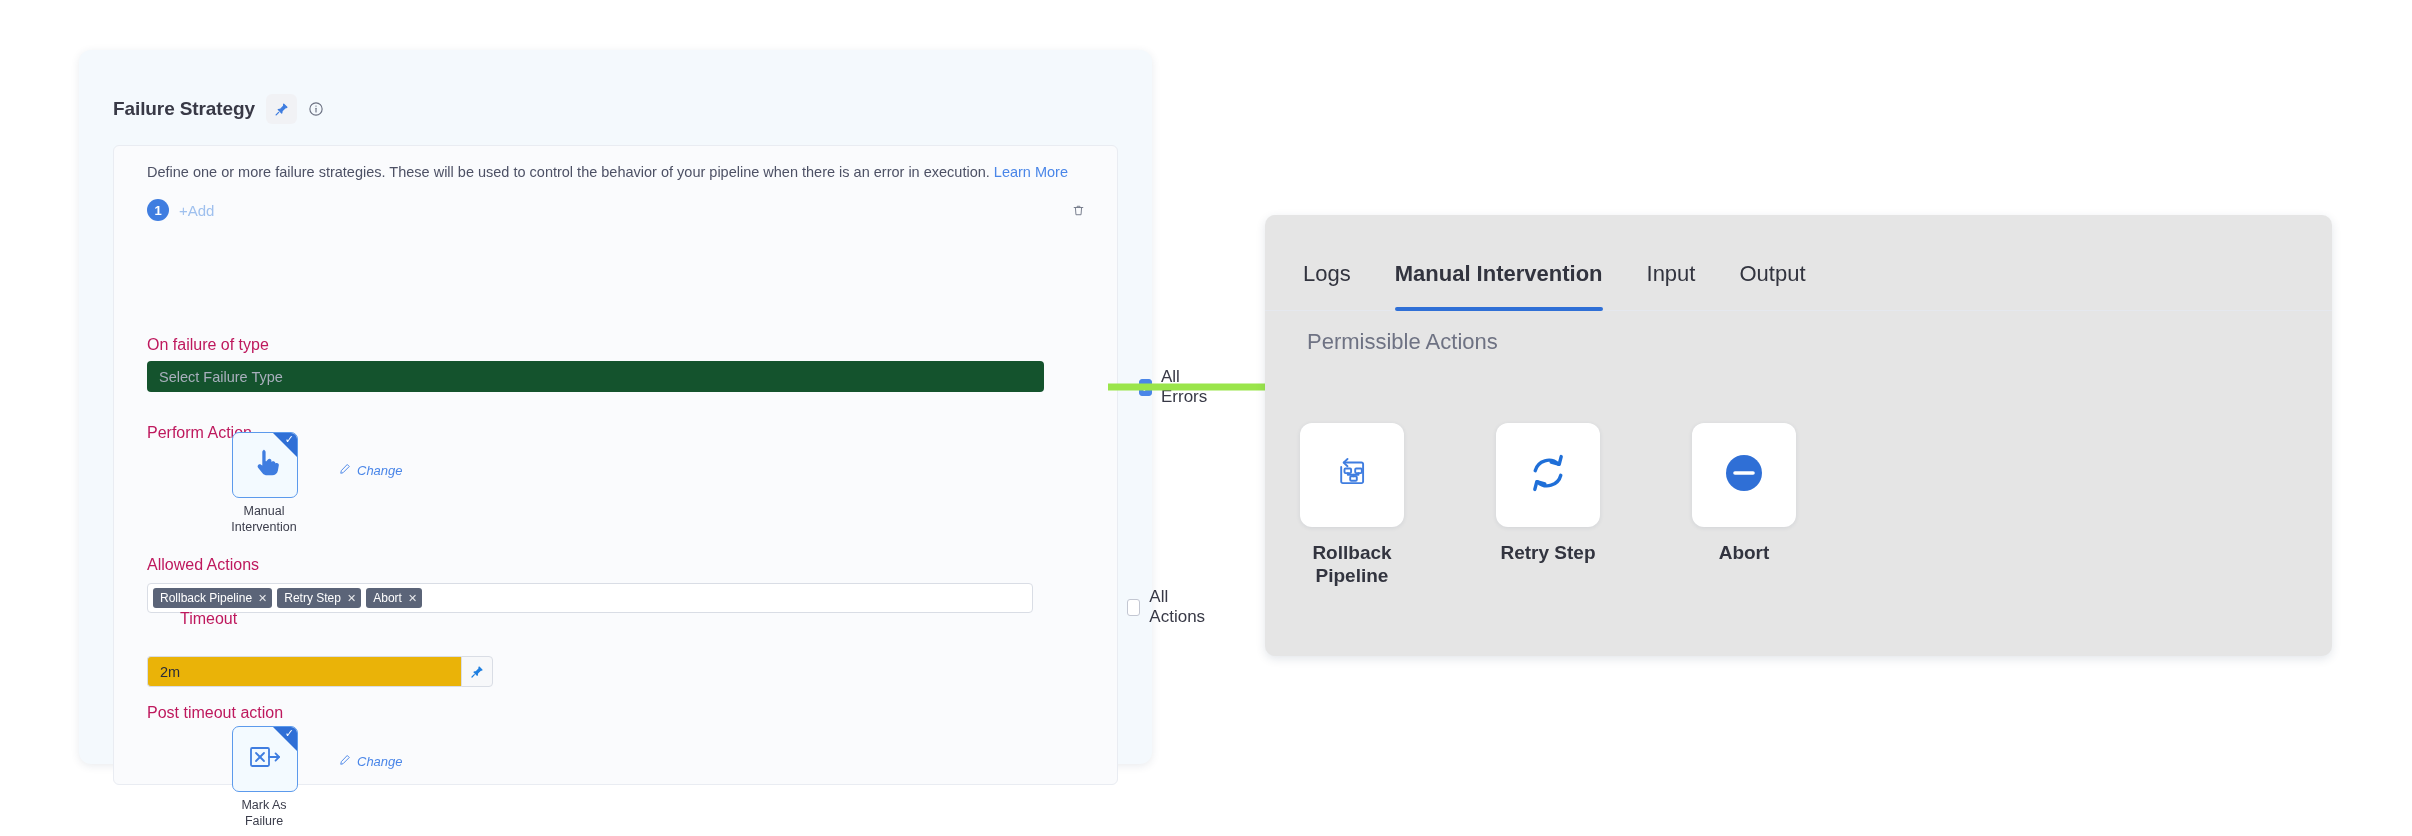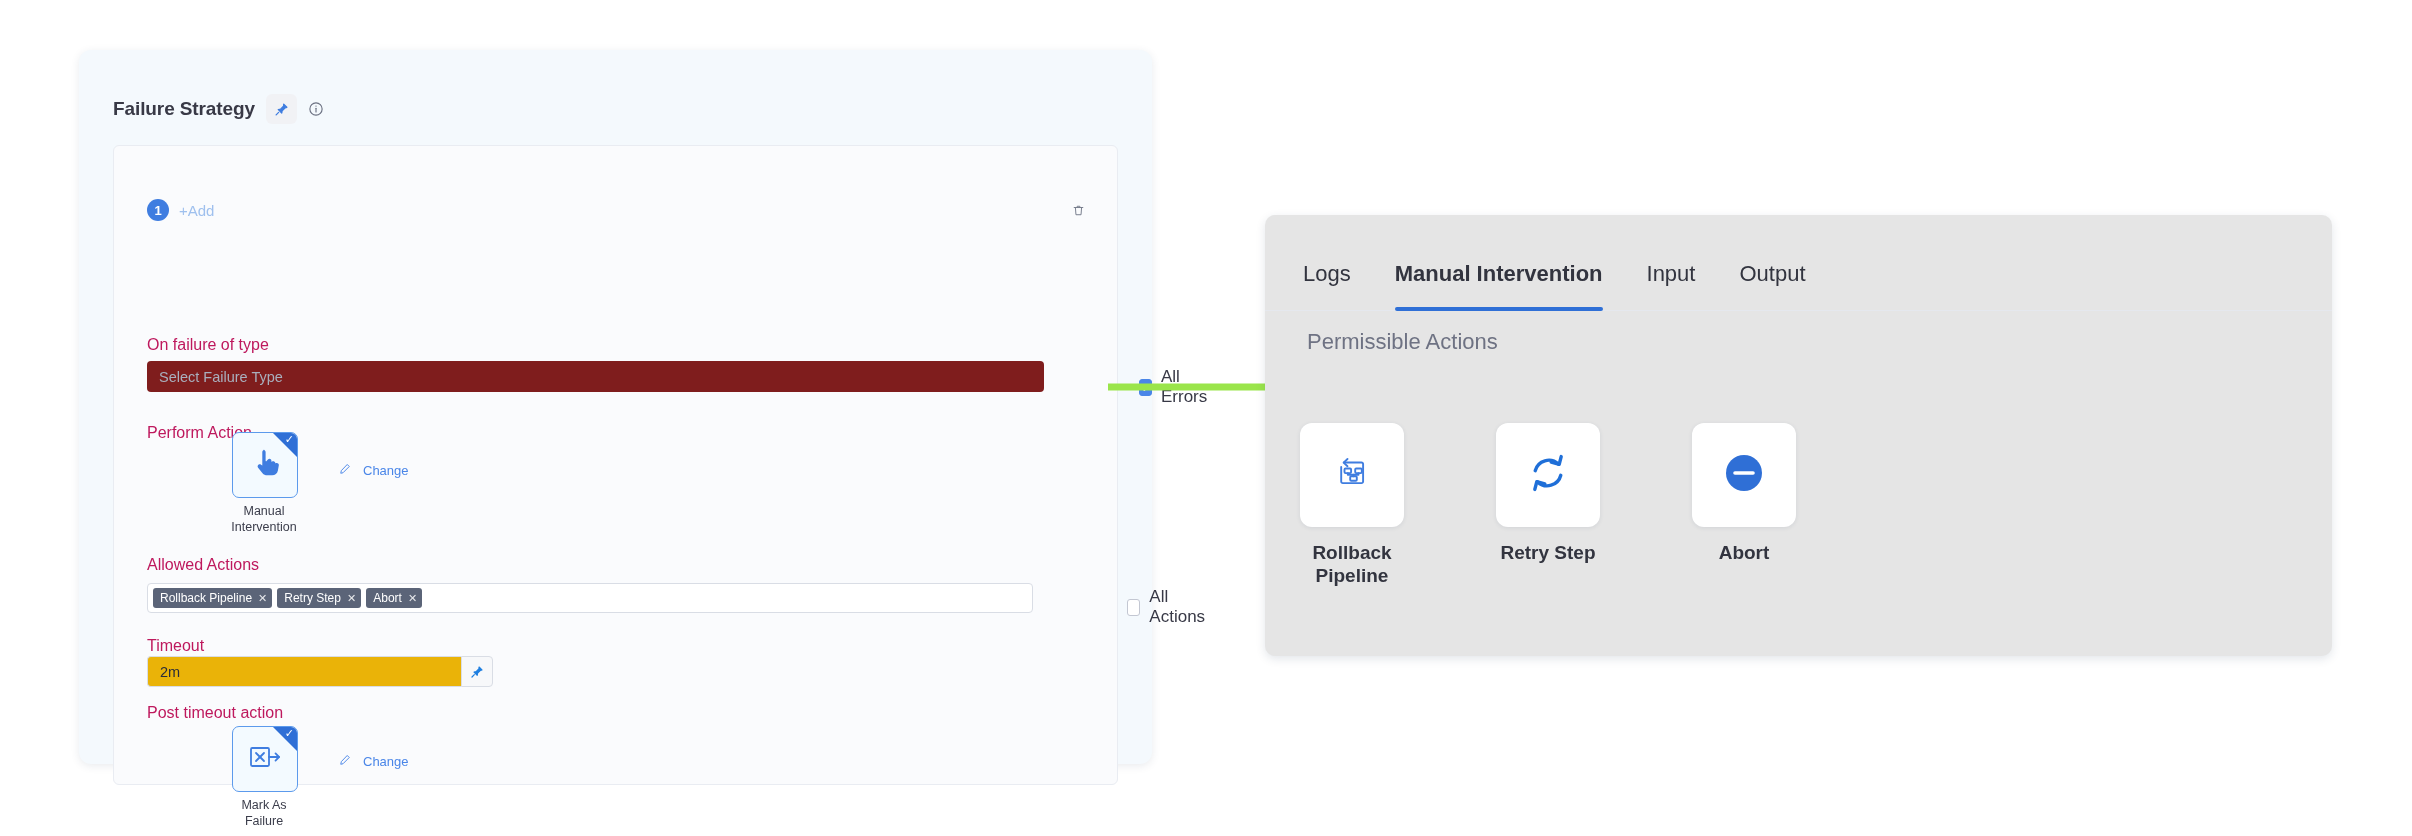--- a/index.html
+++ b/index.html
@@ -102,30 +102,30 @@
 
   .field-label {
     position: absolute;
     font-size: 16px;
     color: #be185d;
     left: 33px;
   }
   .lbl-onfail { top: 190px; }
   .lbl-perform { top: 278px; }
   .lbl-allowed { top: 410px; }
-  .lbl-timeout { top: 491px; }
+  .lbl-timeout { top: 464px; margin-left: 33px; }
   .lbl-posttimeout { top: 558px; }
 
   .sel-failure {
     position: absolute;
     left: 33px;
     top: 215px;
     width: 897px;
     height: 31px;
-    background: #7f1d1d;
+    background: #14532d;
     border-radius: 4px;
     box-sizing: border-box;
     display: flex;
     align-items: center;
     padding-left: 12px;
     font-size: 14.5px;
     color: #a9afbd;
   }
   .cb-row {
     position: absolute;
@@ -184,23 +184,24 @@
     text-align: center;
     font-size: 12.5px;
     color: #3b3d4b;
     line-height: 1.25;
     margin-left: -7px;
   }
   .change-btn {
     position: absolute;
     display: flex;
     align-items: center;
-    gap: 12px;
+    gap: 6px;
     font-size: 13px;
     color: #4a86e8;
+    font-style: italic;
   }
   .change-perform { left: 225px; top: 317px; }
   .change-posttimeout { left: 225px; top: 608px; }
 
   .tags-input {
     position: absolute;
     left: 33px;
     top: 437px;
     width: 886px;
     height: 30px;
@@ -368,20 +369,24 @@
         <svg width="16" height="16" viewBox="0 0 24 24" fill="none" stroke="#6b7182" stroke-width="1.7">
           <circle cx="12" cy="12" r="9.2"></circle>
           <line x1="12" y1="11" x2="12" y2="16.5" stroke-linecap="round"></line>
           <circle cx="12" cy="7.6" r="1" fill="#6b7182" stroke="none"></circle>
         </svg>
       </span>
     </div>
 
     <div class="fs-inner">
 
+      <div class="desc">
+        <span>Define one or more failure strategies. These will be used to control the behavior of your pipeline when there is an error in execution.</span>
+        <a href="#">Learn More</a>
+      </div>
 
       <div class="addrow">
         <span class="idx-badge">1</span>
         <span class="add-link">+Add</span>
         <span class="trash-ico">
           <svg width="13" height="15" viewBox="0 0 24 24" fill="none" stroke="#7b8architecture" stroke-width="1.8">
             <g stroke="#767c8c" stroke-width="1.8" stroke-linecap="round" stroke-linejoin="round">
               <path d="M4 6.5h16"></path>
               <path d="M9.5 6.5V4.2h5v2.3"></path>
               <path d="M6.3 6.5l1 13.3h9.4l1-13.3"></path>

